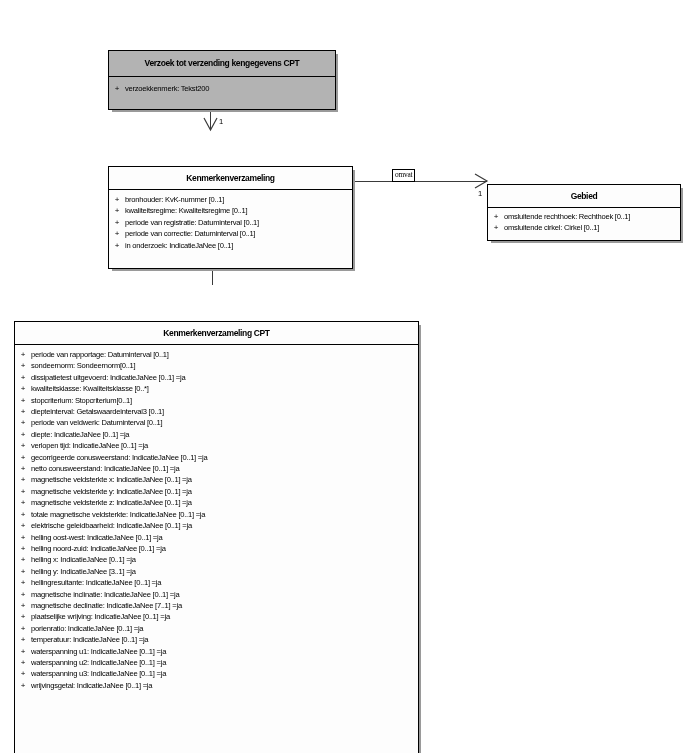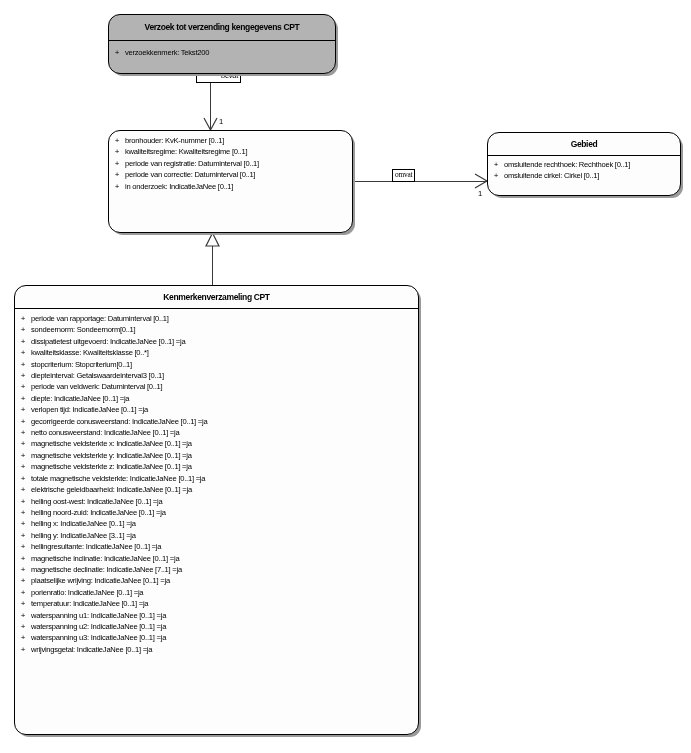--- a/index.html
+++ b/index.html
@@ -20,24 +20,25 @@
     left: 0; top: 0;
     width: 691px;
     height: 753px;
   }
 
   
   .uml-class {
     position: absolute;
     box-sizing: border-box;
     border: 1px solid #000000;
-    border-radius: 12px;
+    border-radius: 0;
     background: #fdfdfd;
     box-shadow: 3px 3px 0 -1px #9a9a9a;
     overflow: hidden;
+    margin-top: 36px;
   }
   .uml-class.shaded {
     background: #b3b3b3;
   }
   .uml-class .cls-title {
     text-align: center;
     font-size: 8.5px;
     font-weight: bold;
     color: #000000;
     letter-spacing: -0.35px;
@@ -82,21 +83,21 @@
   }
 
   
   #box-verzoek {
     left: 108px;  top: 14px;  width: 228px; height: 60px;
   }
   #box-kenmerk {
     left: 108px;  top: 130px; width: 245px; height: 103px;
   }
   #box-gebied {
-    left: 487px;  top: 132px; width: 194px; height: 64px;
+    left: 487px;  top: 148px; width: 194px; height: 57px;
   }
   #box-kenmerkcpt {
     left: 14px;   top: 285px; width: 405px; height: 450px;
   }
   #box-gebied .cls-body { padding: 3px 0 4px 0; }
 
   
   .line {
     position: absolute;
     background: #3a3a3a;
@@ -164,20 +165,21 @@
     <div class="cls-title">Verzoek tot verzending kengegevens CPT</div>
     <div class="cls-body">
       <div class="attr-row">
         <span class="attr-vis">+</span>
         <span class="attr-text">verzoekkenmerk: Tekst200</span>
       </div>
     </div>
   </div>
 
   <div class="uml-class" id="box-kenmerk">
+    <div class="cls-title">Kenmerkenverzameling</div>
     <div class="cls-body">
       <div class="attr-row">
         <span class="attr-vis">+</span>
         <span class="attr-text">bronhouder: KvK-nummer [0..1]</span>
       </div>
       <div class="attr-row">
         <span class="attr-vis">+</span>
         <span class="attr-text">kwaliteitsregime: Kwaliteitsregime [0..1]</span>
       </div>
       <div class="attr-row">

